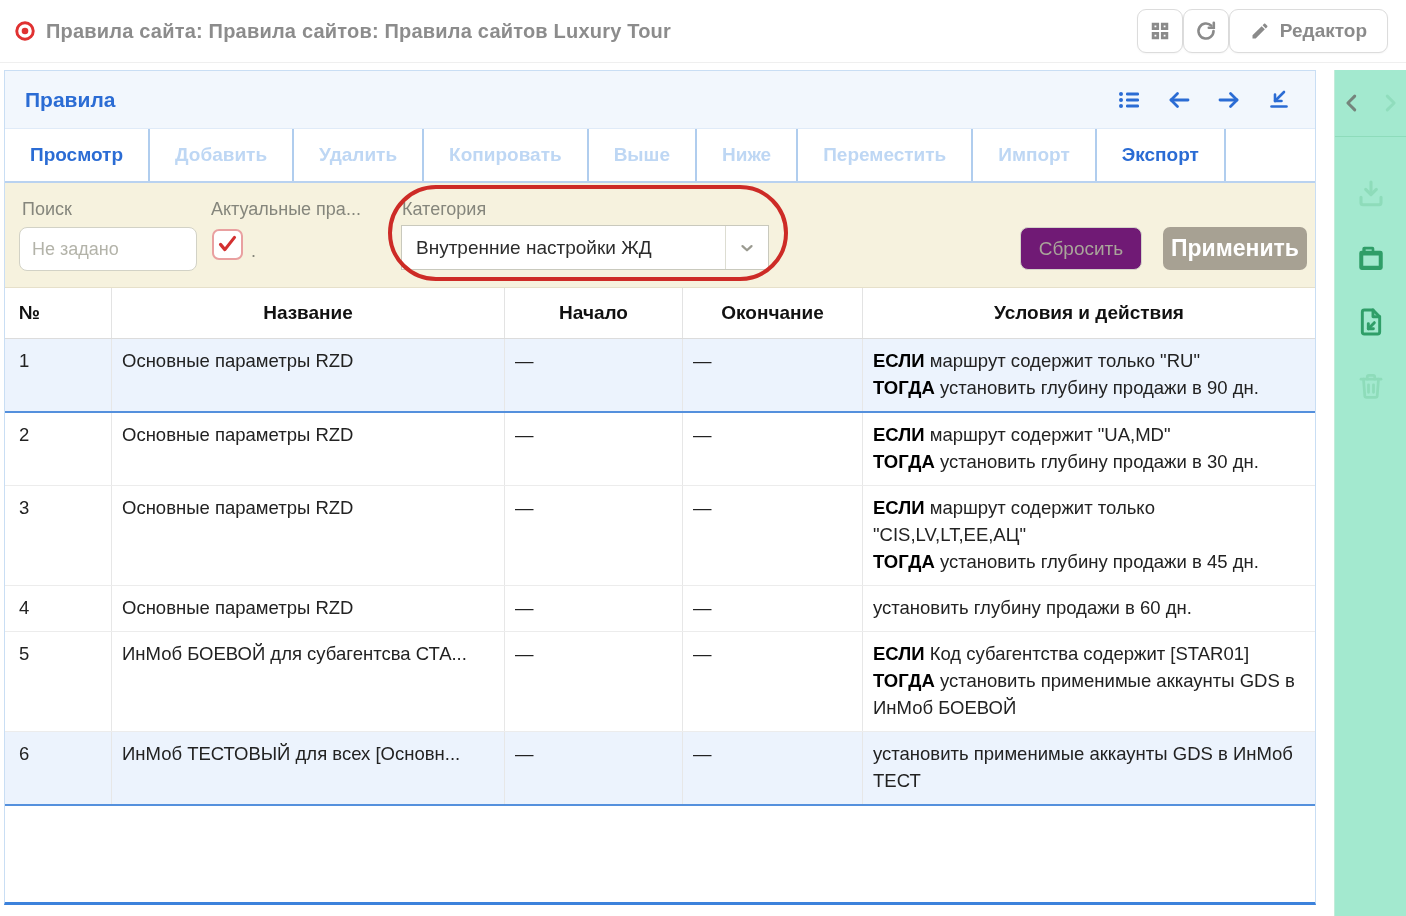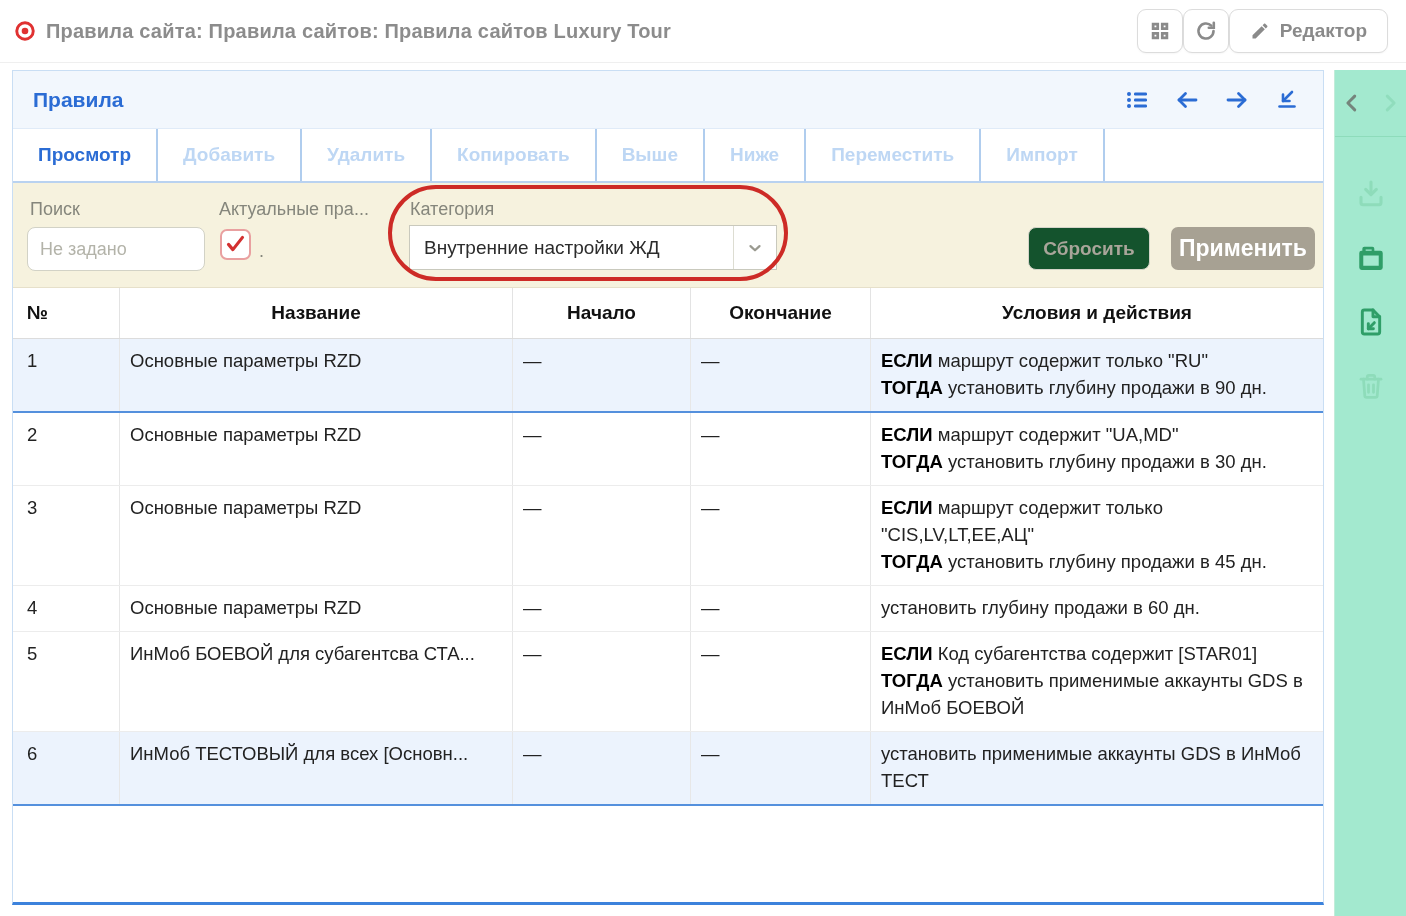--- a/index.html
+++ b/index.html
@@ -13,21 +13,21 @@
     border-bottom:1px solid #efefef;display:flex;align-items:center;}
   .topbar .target{width:22px;height:22px;margin:0 10px 0 14px;flex:none;display:flex;}
   .topbar-title{font-size:20px;font-weight:bold;color:#8c8c8c;letter-spacing:.2px;}
   .topbar-actions{margin-left:auto;margin-right:18px;display:flex;align-items:flex-start;}
   .tb-btn{height:42px;background:#fff;border:1px solid #dcdcdc;border-radius:9px;
     box-shadow:0 1px 2px rgba(0,0,0,.04);display:flex;align-items:center;justify-content:center;
     color:#8a8a8a;cursor:pointer;}
   .tb-btn.sq{width:44px;}
   .tb-btn.editor{padding:0 20px;gap:10px;font-size:19px;font-weight:bold;color:#8a8a8a;}
   
-  .panel{position:absolute;left:12px;top:70px;width:1312px;height:835px;background:#fff;
+  .panel{position:absolute;left:4px;top:70px;width:1312px;height:835px;background:#fff;
     border:1px solid #c9def4;border-bottom:3px solid #3c82dc;box-sizing:border-box;}
   .panel-header{height:58px;background:#f2f7fd;border-bottom:1px solid #e0ebf8;
     display:flex;align-items:center;padding:0 20px;box-sizing:border-box;}
   .panel-title{font-size:21px;font-weight:bold;color:#2b6cd4;}
   .panel-icons{margin-left:auto;display:flex;gap:26px;align-items:center;margin-right:4px;}
   .pic{width:24px;height:24px;color:#2b6cd4;display:flex;cursor:pointer;}
   
   .tabs{height:52px;display:flex;border-bottom:2px solid #b9d2f0;background:#fff;}
   .tab{border-right:2px solid #b0cdee;padding:0 25px;display:flex;align-items:center;
     font-size:19px;font-weight:bold;color:#2b6cd4;cursor:pointer;white-space:nowrap;}
@@ -43,22 +43,22 @@
     border:2px solid #e9a0a0;border-radius:7px;box-sizing:border-box;display:flex;
     align-items:center;justify-content:center;cursor:pointer;}
   .checkbox svg{width:21px;height:21px;margin-top:-3px;}
   .chk-suffix{position:absolute;left:246px;top:58px;font-size:18px;color:#85867c;}
   .dropdown{position:absolute;left:396px;top:42px;width:368px;height:45px;background:#fff;
     border:1px solid #c9c9bd;border-radius:0;box-sizing:border-box;display:flex;
     align-items:center;cursor:pointer;}
   .dropdown .val{flex:1;padding:0 14px;font-size:19px;color:#2c2c2c;white-space:nowrap;overflow:hidden;}
   .dropdown .dd-arrow{width:42px;align-self:stretch;border-left:1px solid #ddddd2;display:flex;
     align-items:center;justify-content:center;color:#9a9a90;}
-  .btn-reset{position:absolute;left:1015px;top:44px;width:122px;height:43px;background:#14532d;
-    border:1px solid #d4d4c9;border-radius:8px;font-size:19px;font-weight:bold;color:#a9a59a;
+  .btn-reset{position:absolute;left:1015px;top:44px;width:122px;height:43px;background:#701a75;
+    border:1px solid #d4d4c9;border-radius:8px;font-size:19px;font-weight:normal;color:#a9a59a;
     font-family:inherit;cursor:pointer;}
   .btn-apply{position:absolute;left:1158px;top:44px;width:144px;height:43px;background:#a7a193;
     border:none;border-radius:7px;font-size:23px;font-weight:bold;color:#fff;
     font-family:inherit;cursor:pointer;}
   
   .grid-head{display:grid;grid-template-columns:107px 393px 178px 180px 1fr;height:50px;
     border-bottom:1px solid #dcdcdc;}
   .th{display:flex;align-items:center;justify-content:center;font-size:19px;font-weight:bold;
     color:#111;border-right:1px solid #e3e3e3;}
   .th:first-child{justify-content:flex-start;padding-left:14px;}
@@ -172,20 +172,21 @@
 
   <div class="tabs" id="tabs">
       <div class="tab">Просмотр</div>
       <div class="tab off">Добавить</div>
       <div class="tab off">Удалить</div>
       <div class="tab off">Копировать</div>
       <div class="tab off">Выше</div>
       <div class="tab off">Ниже</div>
       <div class="tab off">Переместить</div>
       <div class="tab off">Импорт</div>
+      <div class="tab">Экспорт</div>
     </div>
 
   <div class="filterbar">
     <span class="flabel" style="left:17px;top:16px">Поиск</span>
     <input class="search-input" type="text" placeholder="Не задано" style="">
     <span class="flabel" style="left:206px;top:16px">Актуальные пра...</span>
     <div class="checkbox">
       <svg viewBox="0 0 24 24" fill="none" stroke="#d33030" stroke-width="3.6" stroke-linecap="round" stroke-linejoin="round">
         <path d="M4 13l5 6L20 5"></path>
       </svg>

